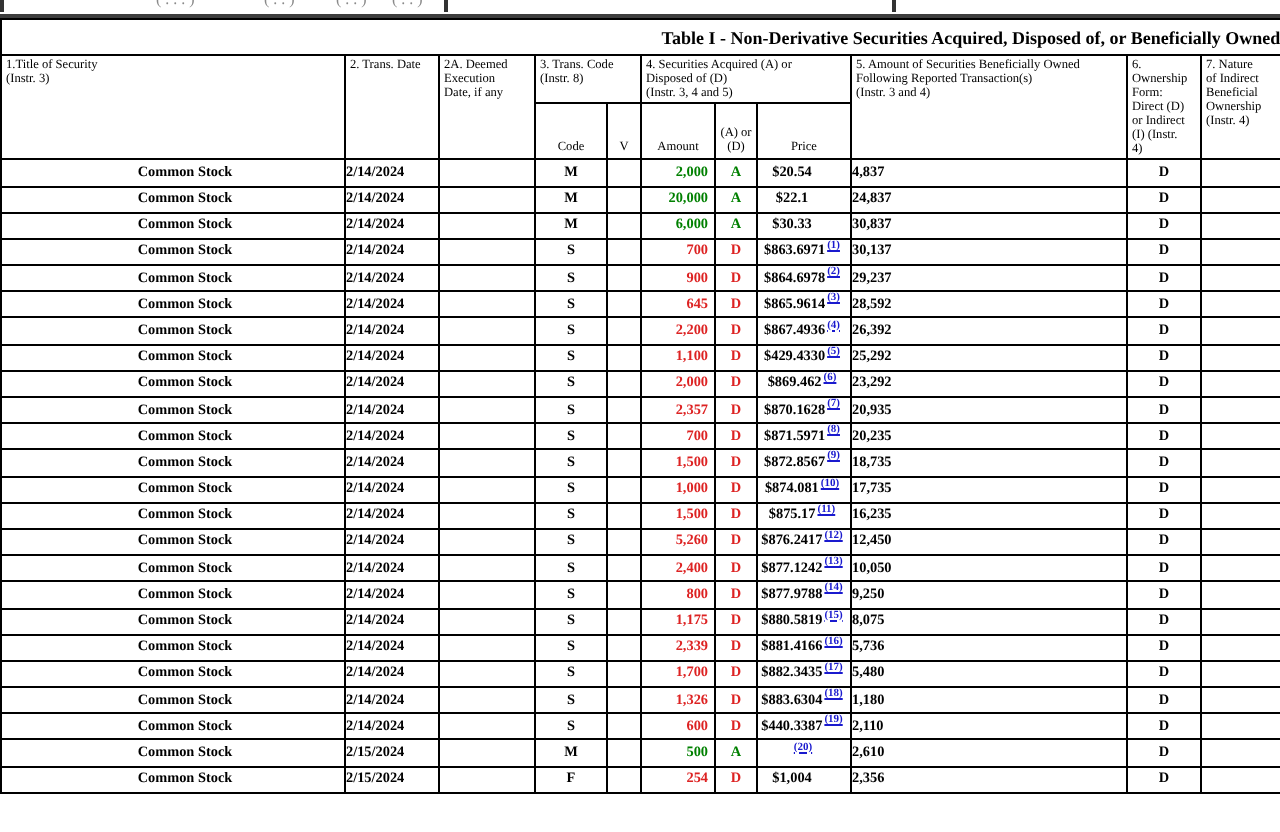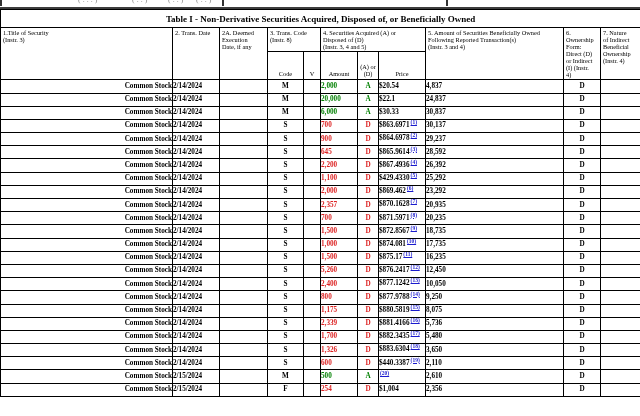--- a/index.html
+++ b/index.html
@@ -18,41 +18,41 @@
   .frag.f0{left:78px}.frag.f1{left:132px}.frag.f2{left:168px}.frag.f3{left:196px}
   .tick{position:absolute;top:0;width:2px;height:6px;background:#333;}
   .tick.t0{left:0px}.tick.t1{left:222px}.tick.t2{left:446px}
 
   table.form4{
     position:absolute;top:9px;left:0;width:640px;
     border-collapse:collapse;table-layout:fixed;
   }
   .form4 td,.form4 th{border:1px solid var(--border);overflow:hidden;padding:0;}
   tr.title-row td{
-    height:17px;text-align:center;font-weight:bold;font-size:9px;
+    height:17px;text-align:right;font-weight:bold;font-size:9px;
     vertical-align:middle;
     margin-top:43px;
   }
   tr.head-row th{
     font-size:6.3px;font-weight:normal;text-align:left;vertical-align:top;
     padding:1px 2px;line-height:1.12;white-space:pre-line;
   }
   tr.head-row th.span2{height:38px;}
   tr.sub-row th{
     height:25px;font-size:6.3px;font-weight:normal;text-align:center;
     vertical-align:bottom;padding:1px;white-space:pre-line;line-height:1.1;
   }
   tbody tr{height:13.2px;}
   tbody td{font-size:7.2px;font-weight:bold;vertical-align:middle;line-height:1;}
-  td.c-title{text-align:right;padding-left:12px;}
+  td.c-title{text-align:center;padding-left:12px;}
   td.c-date{}
   td.c-code{text-align:center;}
-  td.c-amt{padding-right:3px;}
+  td.c-amt{text-align:right;padding-right:3px;}
   td.c-ad{text-align:center;}
-  td.c-price{text-align:left;padding-right:2px;}
+  td.c-price{text-align:center;padding-right:2px;}
   td.c-price.nofn{padding-right:12px;}
   td.c-owned{padding-right:7px;}
   td.c-form{text-align:center;}
   .green{color:var(--green);}
   .red{color:var(--red);}
   sup.fn{
     font-size:5.5px;color:var(--link);text-decoration:underline;
     vertical-align:super;line-height:0;margin-left:1px;cursor:pointer;
   }
 </style>
@@ -387,21 +387,21 @@
       </tr>
       <tr>
         <td class="c-title">Common Stock</td>
         <td class="c-date">2/14/2024</td>
         <td class="c-deemed"></td>
         <td class="c-code">S</td>
         <td class="c-v"></td>
         <td class="c-amt red">1,326</td>
         <td class="c-ad red">D</td>
         <td class="c-price"><span>$883.6304</span><sup class="fn">(18)</sup></td>
-        <td class="c-owned">3,650</td>
+        <td class="c-owned">1,180</td>
         <td class="c-form">D</td>
         <td class="c-nature"></td>
       </tr>
       <tr>
         <td class="c-title">Common Stock</td>
         <td class="c-date">2/14/2024</td>
         <td class="c-deemed"></td>
         <td class="c-code">S</td>
         <td class="c-v"></td>
         <td class="c-amt red">600</td>

